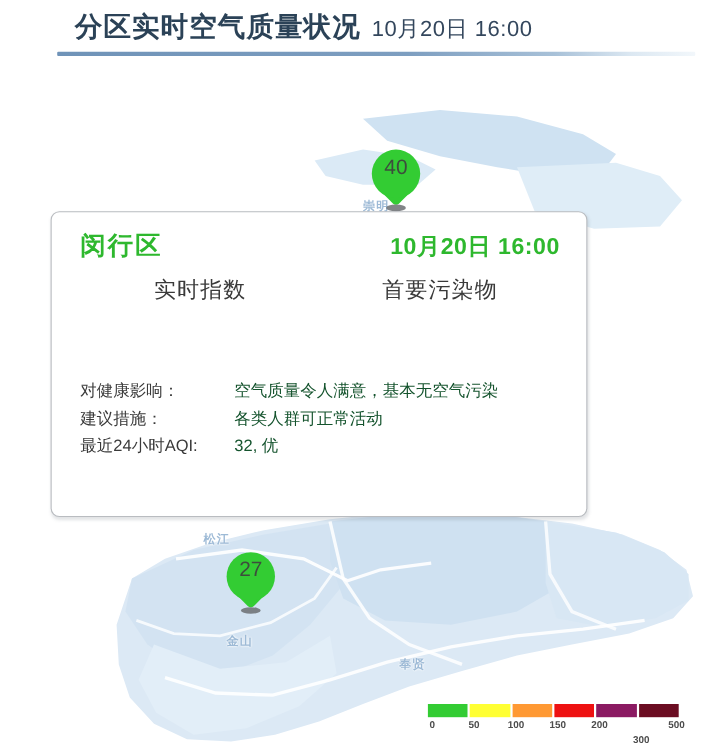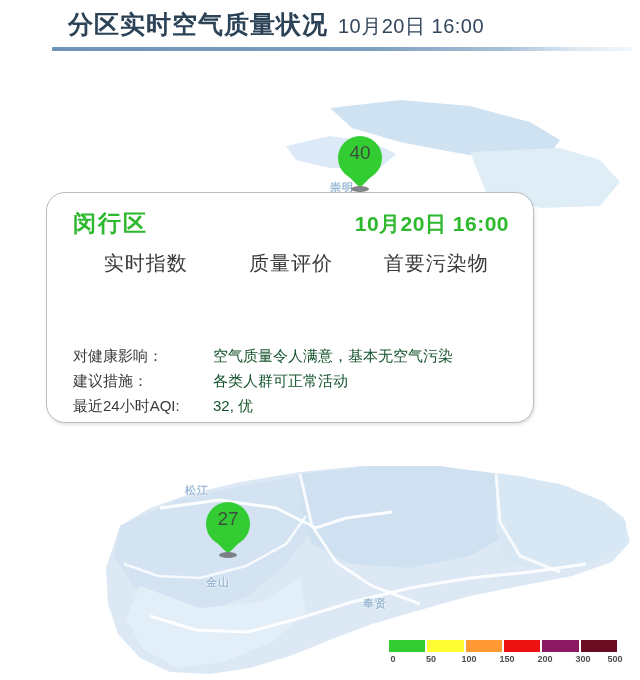--- a/index.html
+++ b/index.html
@@ -132,24 +132,24 @@
     background: #6b6f72;
     opacity: 0.85;
   }
 
   
   #info-card {
     position: absolute;
     left: 46px;
     top: 192px;
     width: 488px;
-    height: 231px;
+    height: 278px;
     background: #ffffff;
     border: 1px solid #b9bcc0;
-    border-radius: 19px;
+    border-radius: 8px;
     box-sizing: border-box;
     box-shadow: 1px 2px 3px rgba(90,100,110,0.18);
     z-index: 20;
   }
   #card-head {
     position: absolute;
     left: 26px;
     right: 24px;
     top: 15px;
     display: flex;
@@ -328,21 +328,20 @@
 <div id="info-card">
 
   <div id="card-head">
     <span id="card-district">闵行区</span>
     <span id="card-datetime">10月20日 16:00</span>
   </div>
 
   <div id="card-metrics">
     <div class="metric-row">
       <div class="metric-cell metric-head">实时指数</div>
-      <div class="metric-cell metric-head">质量评价</div>
       <div class="metric-cell metric-head">首要污染物</div>
     </div>
   </div>
 
   <div id="card-details">
     <div class="detail-row">
       <div class="detail-label">对健康影响：</div>
       <div class="detail-value">空气质量令人满意，基本无空气污染</div>
     </div>
     <div class="detail-row">
@@ -365,16 +364,16 @@
     <div class="legend-band" style="background: rgb(238, 17, 17);"></div>
     <div class="legend-band" style="background: rgb(139, 26, 98);"></div>
     <div class="legend-band" style="background: rgb(107, 13, 34);"></div>
   </div>
   <div id="legend-ticks">
     <span class="legend-tick" style="left:4px;">0</span>
     <span class="legend-tick" style="left:42px;">50</span>
     <span class="legend-tick" style="left:80px;">100</span>
     <span class="legend-tick" style="left:118px;">150</span>
     <span class="legend-tick" style="left:156px;">200</span>
-    <span class="legend-tick" style="left:194px;">300</span>
+    <span class="legend-tick" style="left:194px;margin-top:13px;">300</span>
     <span class="legend-tick" style="left:226px;">500</span>
   </div>
 </div>
 
 </body></html>

